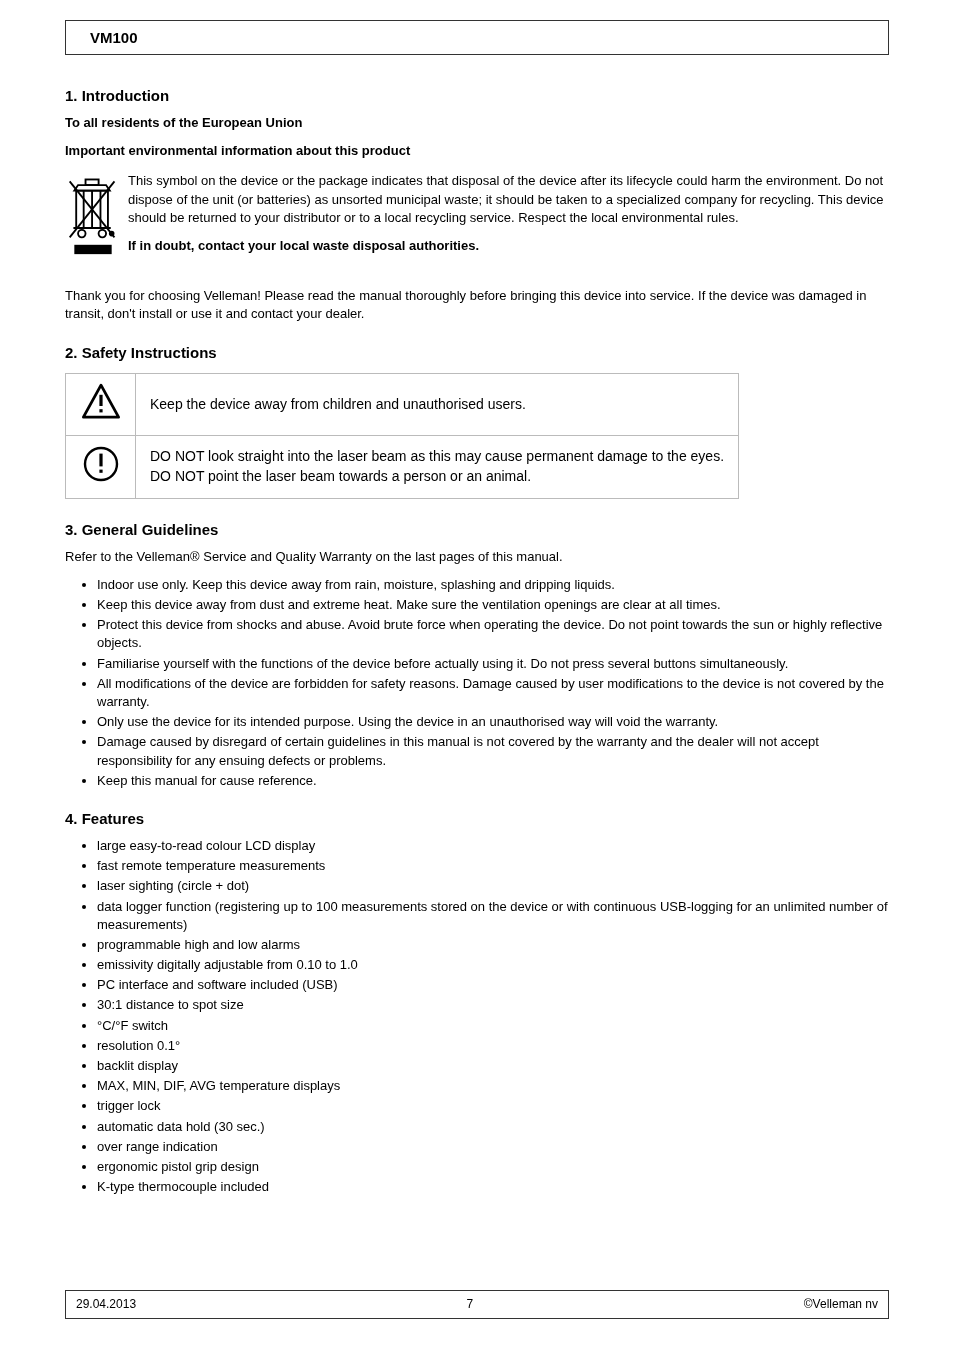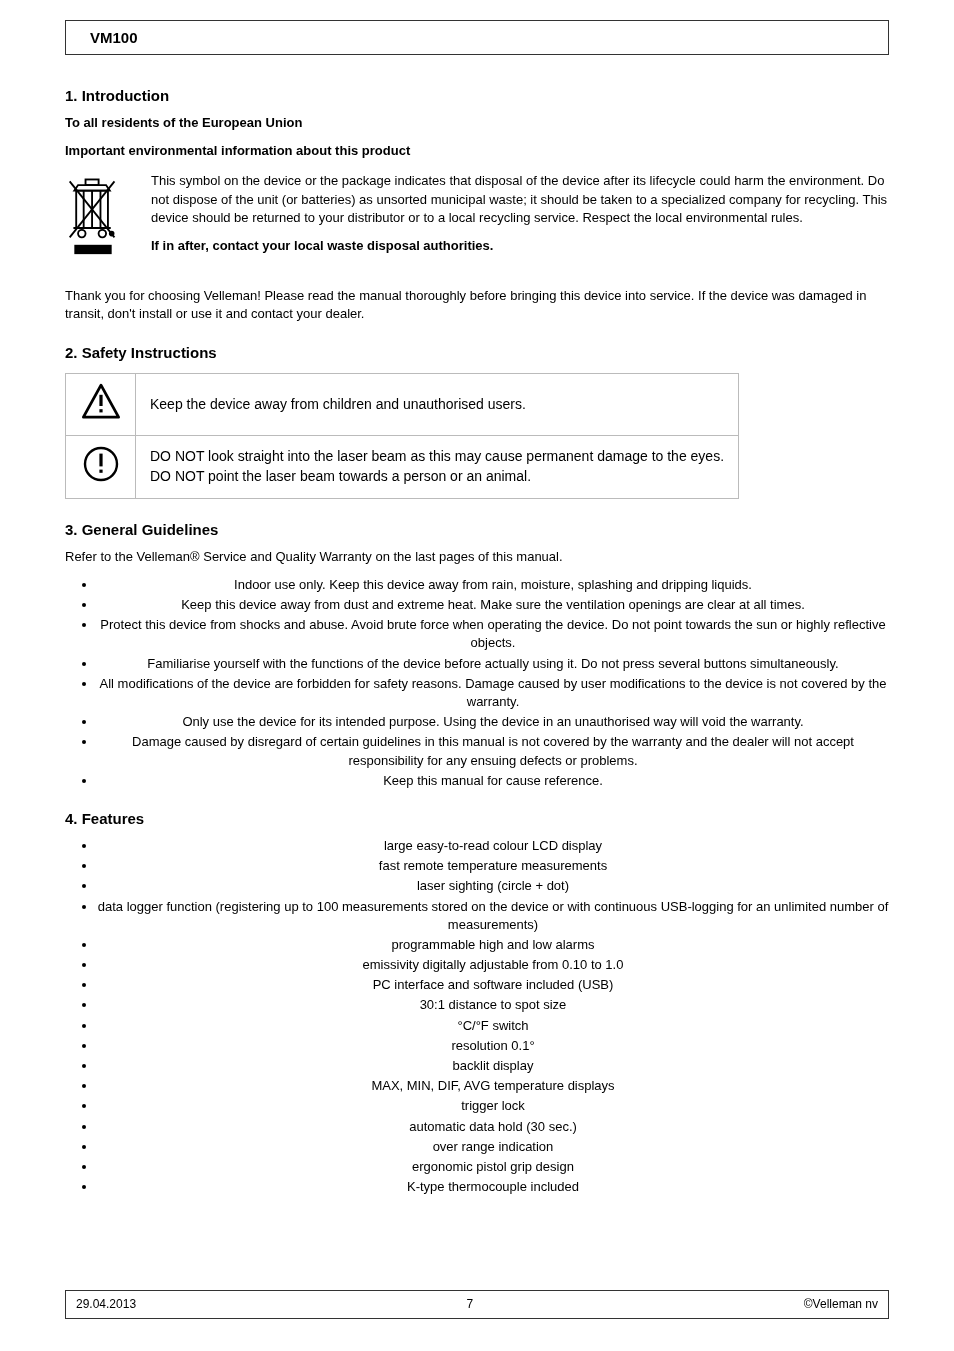--- a/index.html
+++ b/index.html
@@ -39,21 +39,21 @@
     h2.section {
       font-size: 15px;
       font-weight: bold;
       margin: 18px 0 8px 0;
     }
     p {
       margin: 0 0 10px 0;
     }
     .weee-block {
       display: flex;
-      gap: 26px;
+      gap: 3px;
       margin: 12px 0 22px 0;
     }
     .weee-icon {
       flex: 0 0 60px;
     }
     .weee-icon svg {
       width: 56px;
       height: auto;
     }
     .weee-text {
@@ -70,21 +70,20 @@
     }
     table.symbol-table td.icon-cell {
       width: 70px;
       text-align: center;
       vertical-align: middle;
     }
     ul {
       list-style: disc;
       padding-left: 32px;
       margin-bottom: 16px;
-      text-align: center;
     }
     ul li {
       margin-bottom: 2px;
     }
     .caution-icon svg, .umbrella-icon svg, .notice-icon svg {
       width: 40px;
       height: 40px;
     }
   </style>
 </head>
@@ -114,21 +113,21 @@
         <circle cx="40" cy="66" r="4"></circle>
         <circle cx="50" cy="66" r="2" fill="#000"></circle>
         <line x1="5" y1="10" x2="53" y2="70"></line>
         <line x1="5" y1="70" x2="53" y2="10"></line>
       </g>
       <rect x="10" y="78" width="40" height="10" fill="#000"></rect>
     </svg>
   </div>
   <div class="weee-text">
     <p>This symbol on the device or the package indicates that disposal of the device after its lifecycle could harm the environment. Do not dispose of the unit (or batteries) as unsorted municipal waste; it should be taken to a specialized company for recycling. This device should be returned to your distributor or to a local recycling service. Respect the local environmental rules.</p>
-    <p><strong>If in after, contact your local waste disposal authorities.</strong></p>
+    <p><strong>If in doubt, contact your local waste disposal authorities.</strong></p>
   </div>
 </div>
 
 <p>Thank you for choosing Velleman! Please read the manual thoroughly before bringing this device into service. If the device was damaged in transit, don't install or use it and contact your dealer.</p>
 
 <h2 class="section">2. Safety Instructions</h2>
 
 <table class="symbol-table">
   <tbody>
       <tr>

